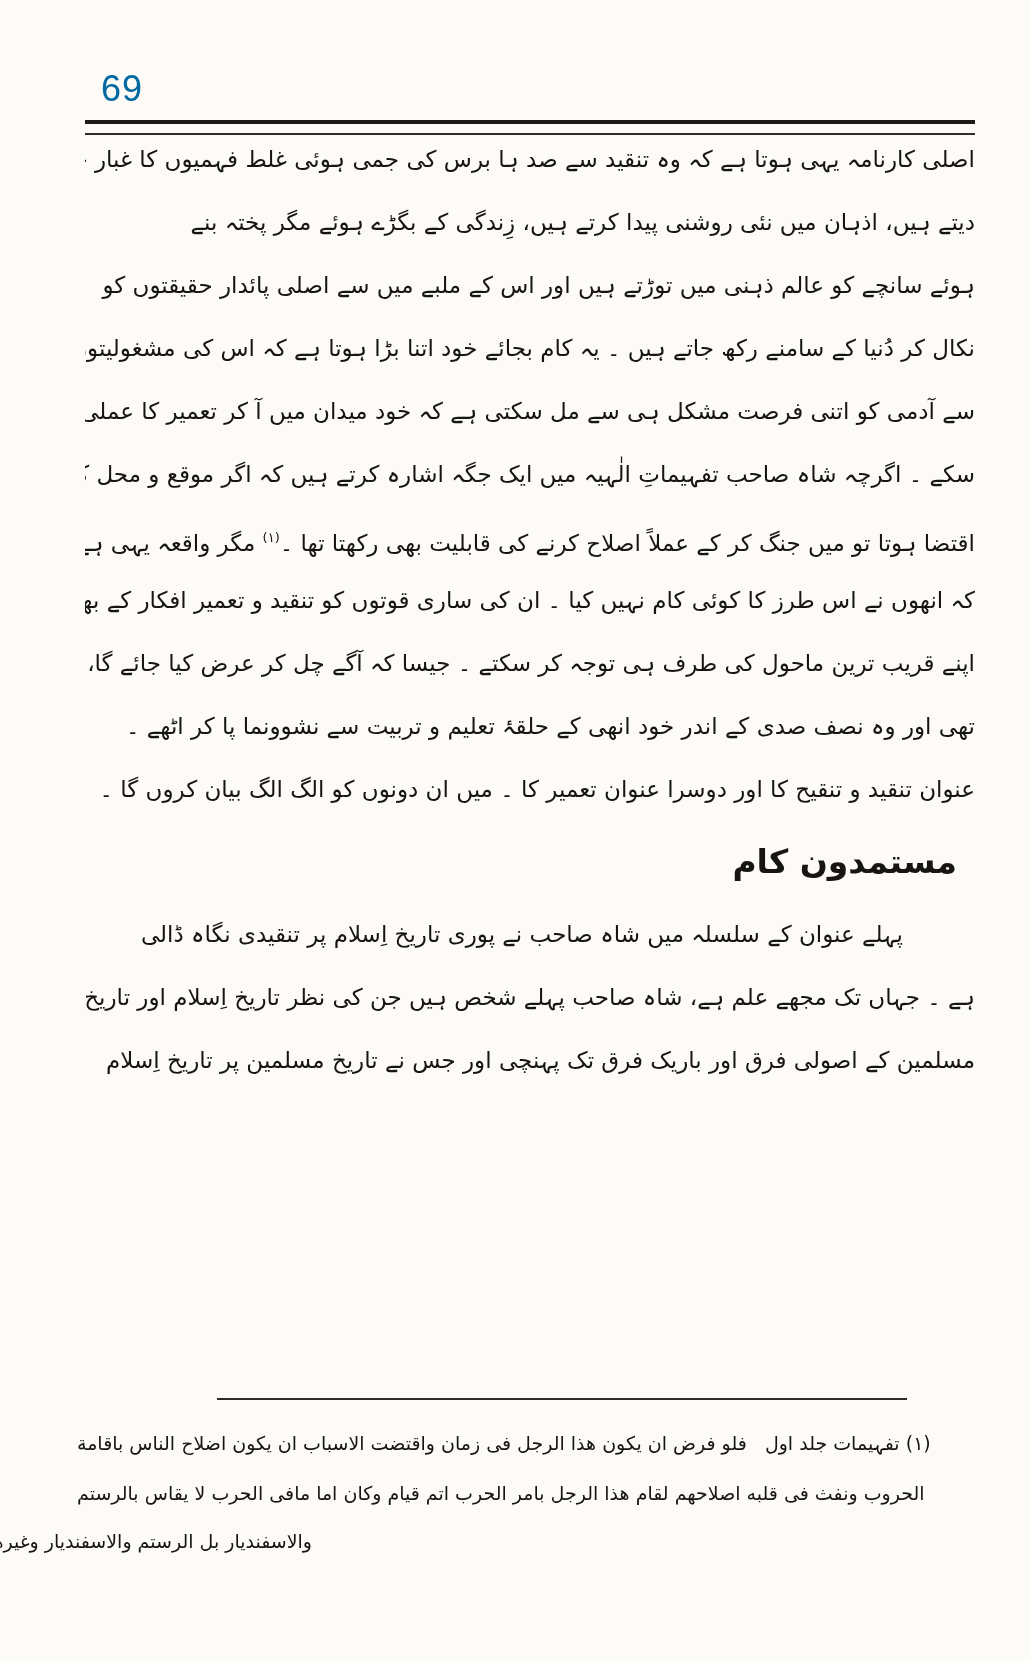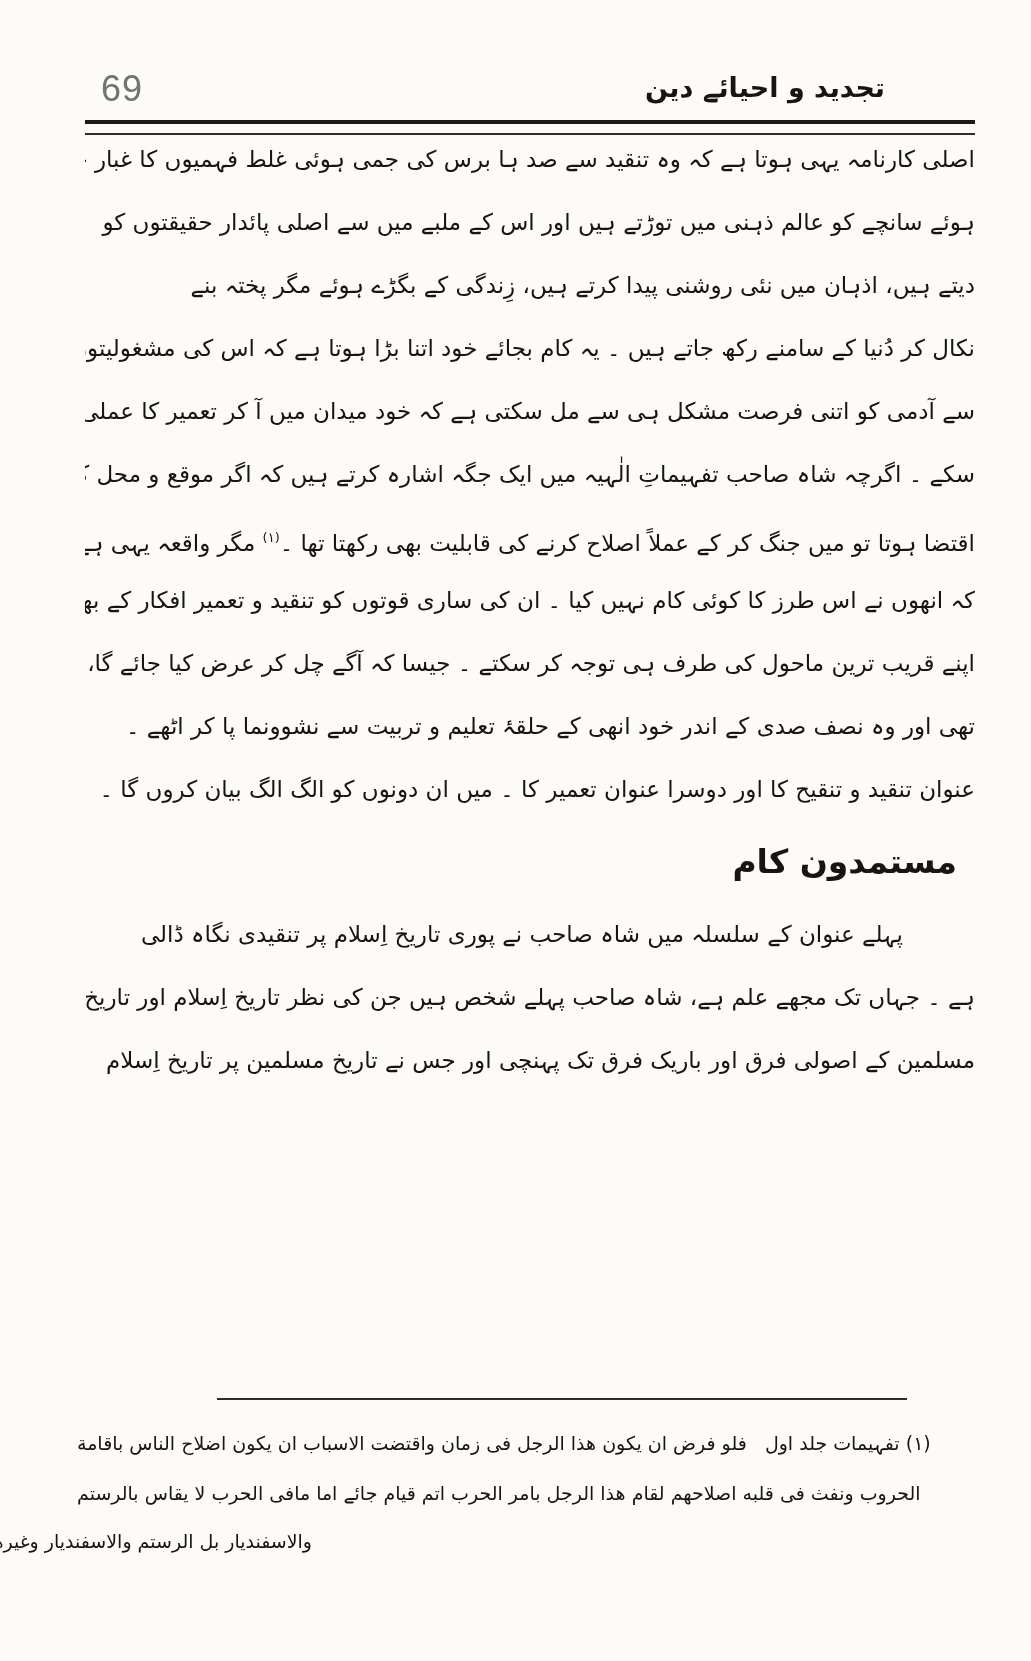--- a/index.html
+++ b/index.html
@@ -16,21 +16,21 @@
   }
   
   .page-number {
     position: absolute;
     left: 101px;
     top: 68px;
     direction: ltr;
     font-family: "Liberation Sans", sans-serif;
     font-size: 36px;
     letter-spacing: 1px;
-    color: #737373;
+    color: #0369a1;
   }
   .header-title {
     position: absolute;
     right: 146px;
     top: 72px;
     font-size: 27px;
     font-weight: bold;
     direction: rtl;
     white-space: nowrap;
   }
@@ -106,27 +106,26 @@
   .fn-line-1 { top: 24px; }
   .fn-line-2 { top: 74px; }
   .fn-line-3 { top: 122px; padding-right: 380px; }
 </style>
 </head>
 <body>
 
 <div class="page">
 
   <div class="page-number">69</div>
-  <div class="header-title">تجدید و احیائے دین</div>
   <div class="header-rule"></div>
 
   <div class="body-text">
     <div class="line">اصلی کارنامہ یہی ہوتا ہے کہ وہ تنقید سے صد ہا برس کی جمی ہوئی غلط فہمیوں کا غبار چھانٹ</div>
+    <div class="line">دیتے ہیں، اذہان میں نئی روشنی پیدا کرتے ہیں، زِندگی کے بگڑے ہوئے مگر پختہ بنے</div>
     <div class="line">ہوئے سانچے کو عالم ذہنی میں توڑتے ہیں اور اس کے ملبے میں سے اصلی پائدار حقیقتوں کو</div>
-    <div class="line">دیتے ہیں، اذہان میں نئی روشنی پیدا کرتے ہیں، زِندگی کے بگڑے ہوئے مگر پختہ بنے</div>
     <div class="line">نکال کر دُنیا کے سامنے رکھ جاتے ہیں ۔ یہ کام بجائے خود اتنا بڑا ہوتا ہے کہ اس کی مشغولیتوں</div>
     <div class="line">سے آدمی کو اتنی فرصت مشکل ہی سے مل سکتی ہے کہ خود میدان میں آ کر تعمیر کا عملی کام بھی کر</div>
     <div class="line">سکے ۔ اگرچہ شاہ صاحب تفہیماتِ الٰہیہ میں ایک جگہ اشارہ کرتے ہیں کہ اگر موقع و محل کا</div>
     <div class="line">
       <span>اقتضا ہوتا تو میں جنگ کر کے عملاً اصلاح کرنے کی قابلیت بھی رکھتا تھا ۔</span><span class="fn-marker">(۱)</span><span> مگر واقعہ یہی ہے</span>
     </div>
     <div class="line">کہ انھوں نے اس طرز کا کوئی کام نہیں کیا ۔ ان کی ساری قوتوں کو تنقید و تعمیر افکار کے بھاری</div>
     <div class="line">اپنے قریب ترین ماحول کی طرف ہی توجہ کر سکتے ۔ جیسا کہ آگے چل کر عرض کیا جائے گا، ان</div>
     <div class="line">تھی اور وہ نصف صدی کے اندر خود انھی کے حلقۂ تعلیم و تربیت سے نشوونما پا کر اٹھے ۔</div>
     <div class="line">عنوان تنقید و تنقیح کا اور دوسرا عنوان تعمیر کا ۔ میں ان دونوں کو الگ الگ بیان کروں گا ۔</div>
@@ -134,17 +133,17 @@
     <div class="section-heading">مستمدون کام</div>
 
     <div class="line indent">پہلے عنوان کے سلسلہ میں شاہ صاحب نے پوری تاریخ اِسلام پر تنقیدی نگاہ ڈالی</div>
     <div class="line">ہے ۔ جہاں تک مجھے علم ہے، شاہ صاحب پہلے شخص ہیں جن کی نظر تاریخ اِسلام اور تاریخ</div>
     <div class="line">مسلمین کے اصولی فرق اور باریک فرق تک پہنچی اور جس نے تاریخ مسلمین پر تاریخ اِسلام</div>
   </div>
 
   <div class="footnote">
     <div class="footnote-rule"></div>
     <div class="fn-line fn-line-1">(۱) تفہیمات جلد اول&nbsp;&nbsp; فلو فرض ان یکون ھذا الرجل فی زمان واقتضت الاسباب ان یکون اضلاح الناس باقامة</div>
-    <div class="fn-line fn-line-2">الحروب ونفث فی قلبه اصلاحهم لقام هذا الرجل بامر الحرب اتم قیام جائے اما مافی الحرب لا یقاس بالرستم</div>
+    <div class="fn-line fn-line-2">الحروب ونفث فی قلبه اصلاحهم لقام هذا الرجل بامر الحرب اتم قیام وکان اما مافی الحرب لا یقاس بالرستم</div>
     <div class="fn-line fn-line-3">والاسفندیار بل الرستم والاسفندیار وغیرهما طفیلیون مستمدون منه مقتدون به.</div>
   </div>
 
 </div>
 
 </body></html>

